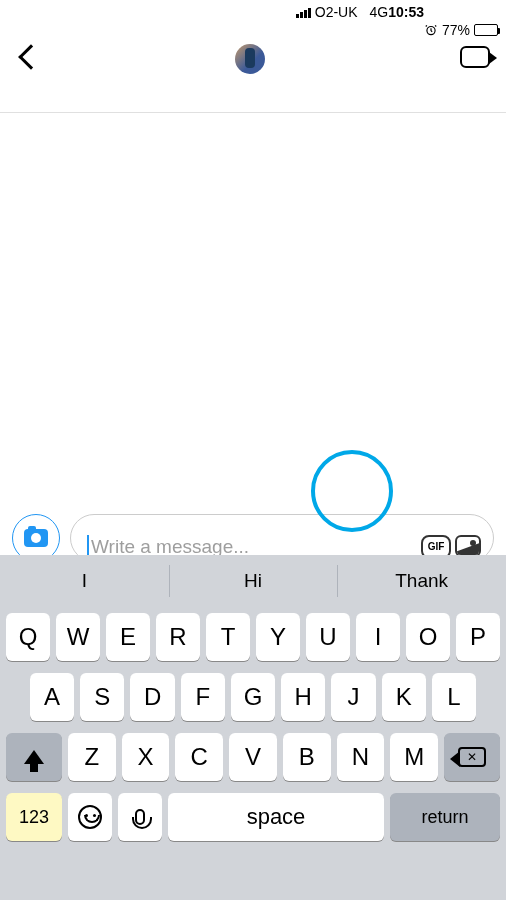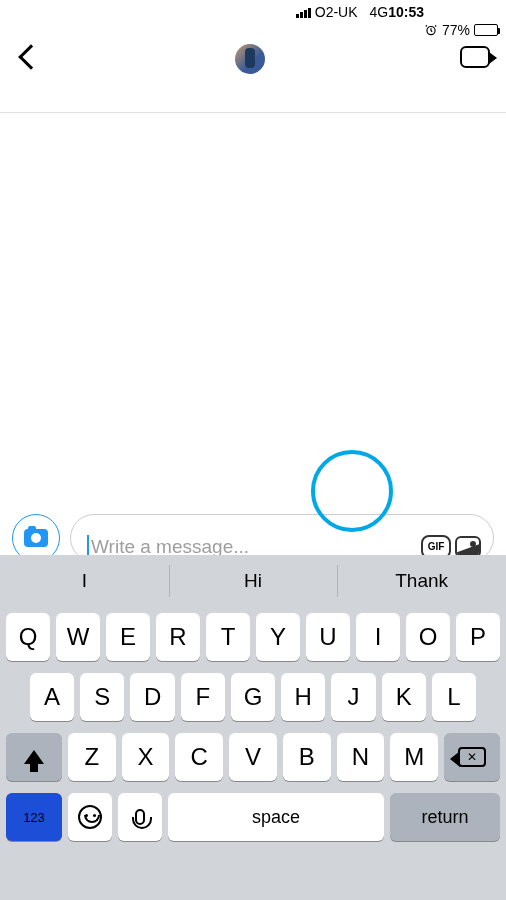--- a/index.html
+++ b/index.html
@@ -37,44 +37,44 @@
   
   .input-row{ height:70px; display:flex; align-items:center; padding:0 12px; gap:10px; background:#fff;}
   .camera-btn{ width:48px; height:48px; border-radius:50%; border:1.5px solid #2196f3; display:flex; align-items:center; justify-content:center;}
   .camera-glyph{ width:24px;height:18px;background:#2196f3;border-radius:4px;position:relative;}
   .camera-glyph::before{content:"";position:absolute;width:10px;height:10px;border-radius:50%;background:#fff;top:4px;left:7px;}
   .camera-glyph::after{content:"";position:absolute;width:8px;height:4px;background:#2196f3;top:-3px;left:4px;border-radius:2px 2px 0 0;}
   .msg-field{ flex:1; height:48px; border:1px solid #ccc; border-radius:24px; display:flex; align-items:center; padding:17px 8px 0 16px; position:relative;}
   .msg-placeholder{ color:#9e9e9e; font-size:19px; flex:1;}
   .cursor{ width:2px; height:24px; background:#2196f3; margin-right:2px; animation:blink 1s infinite;}
   @keyframes blink{50%{opacity:0;}}
-  .field-icons{ display:flex; align-items:center; gap:4px;}
+  .field-icons{ display:flex; align-items:flex-start; gap:4px;}
   .gif-icon{ width:30px;height:24px;border:2px solid #333;border-radius:8px;display:flex;align-items:center;justify-content:center;font-size:10px;font-weight:700;}
   .gallery-icon{ width:26px;height:22px;border:2px solid #333;border-radius:6px;position:relative;overflow:hidden;}
   .gallery-icon::before{content:"";position:absolute;width:6px;height:6px;border-radius:50%;background:#333;top:3px;right:3px;}
   .gallery-icon::after{content:"";position:absolute;width:30px;height:14px;background:#333;bottom:-6px;left:-2px;transform:rotate(-20deg);}
   .highlight-circle{position:absolute; width:82px;height:82px;border:4px solid #00a8e8;border-radius:50%;left:311px;top:450px;pointer-events:none;}
 
   
   .keyboard{ position:absolute; bottom:0; left:0; right:0; height:345px; background:#d1d4d9; }
   .suggestion-bar{ height:52px; display:flex; align-items:stretch;}
   .suggestion{ flex:1; display:flex; align-items:center; justify-content:center; font-size:19px; color:#000; position:relative;}
   .suggestion + .suggestion::before{content:"";position:absolute;left:0;top:10px;bottom:10px;width:1px;background:#aeb3bb;}
   .key-rows{ padding:6px; display:flex; flex-direction:column; gap:12px;}
   .key-row{ display:flex; gap:6px; justify-content:center;}
   .key{ background:#fff; border-radius:6px; height:48px; flex:1; display:flex; align-items:center; justify-content:center; font-size:24px; box-shadow:0 1px 0 #888;}
   .key-row.middle{ padding:0 24px;}
   .key.special{ background:#adb3bc; font-size:18px; flex:0 0 56px;}
   .key.shift{ flex:0 0 56px;}
   .key.backspace{ flex:0 0 56px;}
   .bottom-row{ display:flex; gap:6px; padding:0 0;}
-  .key.mode{ flex:0 0 56px; background:#1d4ed8; font-size:13px;}
+  .key.mode{ flex:0 0 56px; background:#fef9c3; font-size:18px;}
   .key.emoji{ flex:0 0 44px; background:#fff;}
   .key.mic{ flex:0 0 44px; background:#fff;}
-  .key.space{ flex:1; background:#fff; font-size:18px;}
+  .key.space{ flex:1; background:#fff; font-size:22px;}
   .key.return{ flex:0 0 110px; background:#adb3bc; font-size:18px;}
   .shift-arrow{width:0;height:0;border-left:10px solid transparent;border-right:10px solid transparent;border-bottom:14px solid #000;position:relative;}
   .shift-arrow::after{content:"";position:absolute;width:8px;height:8px;background:#000;left:-4px;top:14px;}
   .backspace-glyph{width:28px;height:20px;border:2px solid #000;border-radius:4px;position:relative;display:flex;align-items:center;justify-content:center;}
   .backspace-glyph::before{content:"";position:absolute;left:-10px;top:2px;width:0;height:0;border-top:8px solid transparent;border-bottom:8px solid transparent;border-right:10px solid #000;}
   .backspace-glyph::after{content:"✕";font-size:12px;line-height:1;}
   .emoji-face{width:24px;height:24px;border:2px solid #000;border-radius:50%;position:relative;}
   .emoji-face::before{content:"";position:absolute;width:3px;height:3px;background:#000;border-radius:50%;top:7px;left:5px;box-shadow:8px 0 #000;}
   .emoji-face::after{content:"";position:absolute;width:12px;height:6px;border:2px solid #000;border-top:none;border-radius:0 0 10px 10px;bottom:4px;left:4px;}
   .mic-glyph{width:10px;height:16px;border:2px solid #000;border-radius:6px;position:relative;}

